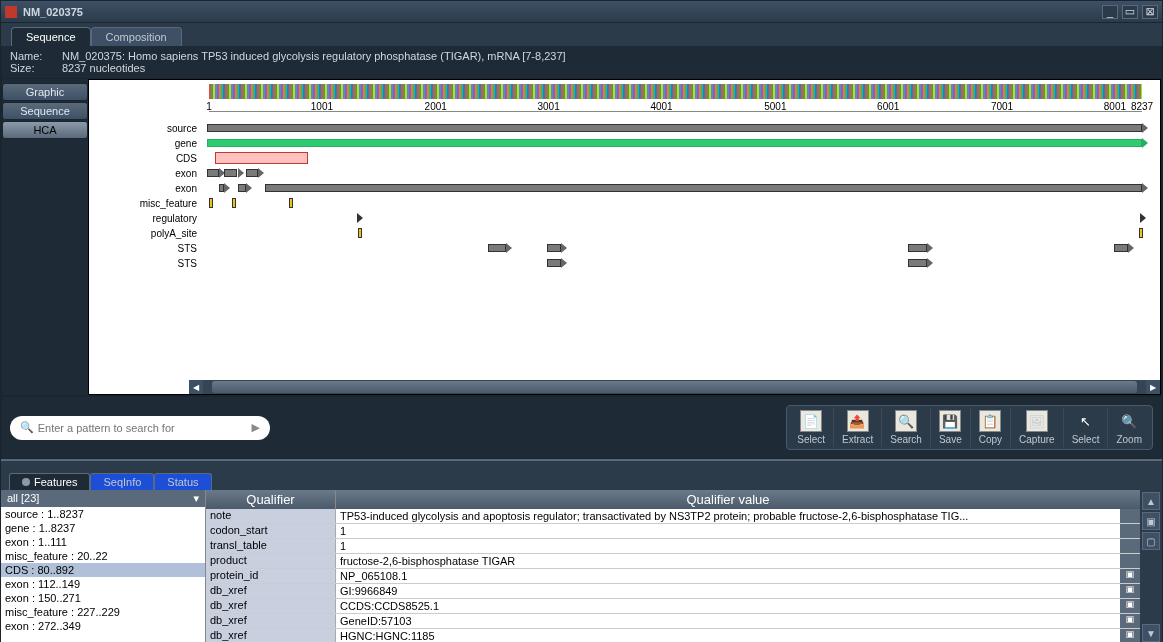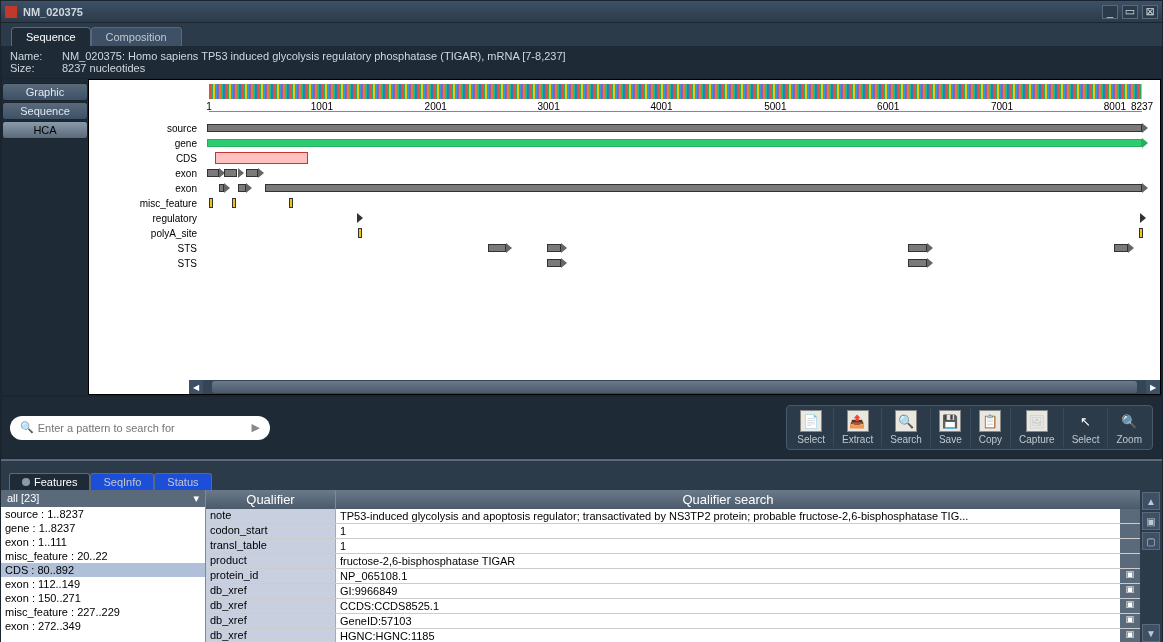--- a/index.html
+++ b/index.html
@@ -302,21 +302,21 @@
             <div class="fitem selected">CDS : 80..892</div>
             <div class="fitem">exon : 112..149</div>
             <div class="fitem">exon : 150..271</div>
             <div class="fitem">misc_feature : 227..229</div>
             <div class="fitem">exon : 272..349</div>
           </div>
       </div>
       <div class="qual-table">
         <div class="qual-head">
           <div class="qh-left">Qualifier</div>
-          <div class="qh-right">Qualifier search</div>
+          <div class="qh-right">Qualifier value</div>
           <div style="width:20px"></div>
         </div>
         <div class="qual-rows" id="qual-rows">
             <div class="qual-row">
               <div class="q-left">note</div>
               <div class="q-right">TP53-induced glycolysis and apoptosis regulator; transactivated by NS3TP2 protein; probable fructose-2,6-bisphosphatase TIG...</div>
               <div class="q-action"></div>
             </div>
             <div class="qual-row">
               <div class="q-left">codon_start</div>

